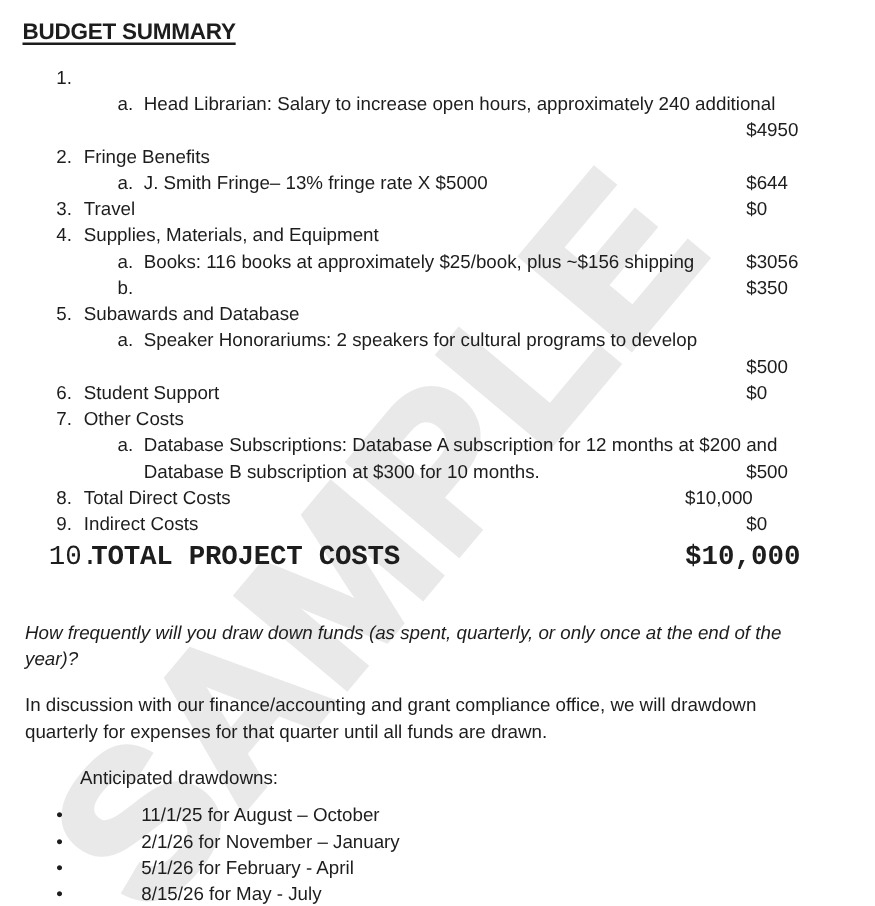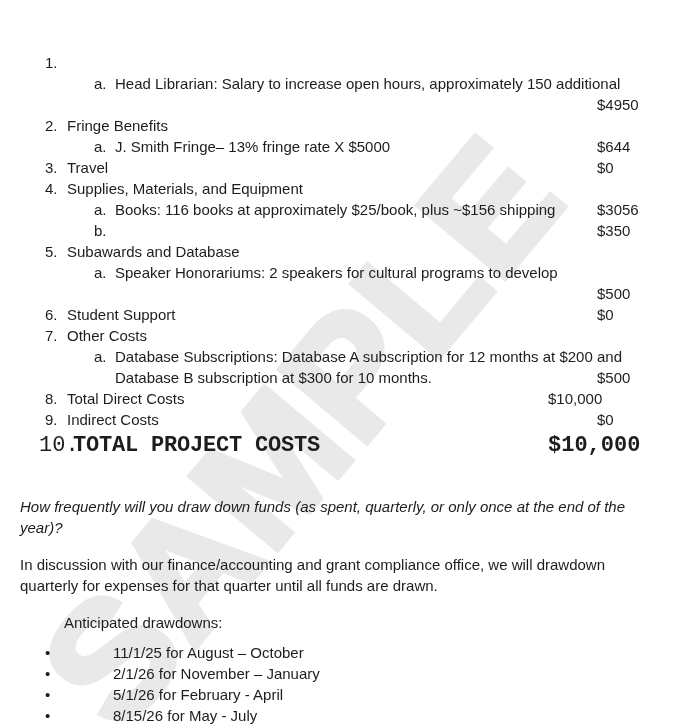--- a/index.html
+++ b/index.html
@@ -58,28 +58,29 @@
   .bullet .dot{position:absolute;left:45px;}
   .bullet .bt{position:absolute;left:68px;white-space:nowrap;margin-left:45px;}
 </style>
 </head>
 <body>
 
 <div class="page">
   <div class="watermark">SAMPLE</div>
 
   <div class="content">
+    <div class="doc-title">BUDGET SUMMARY</div>
 
     <div class="list">
       <div class="line">
         <span class="marker">1.</span>
       </div>
       <div class="line sub">
         <span class="marker">a.</span>
-        <span class="t">Head Librarian: Salary to increase open hours, approximately 150 additional</span>
+        <span class="t">Head Librarian: Salary to increase open hours, approximately 240 additional</span>
       </div>
       <div class="line cont">
         <span class="amt">$4950</span>
       </div>
       <div class="line">
         <span class="marker">2.</span>
         <span class="t">Fringe Benefits</span>
       </div>
       <div class="line sub">
         <span class="marker">a.</span>

